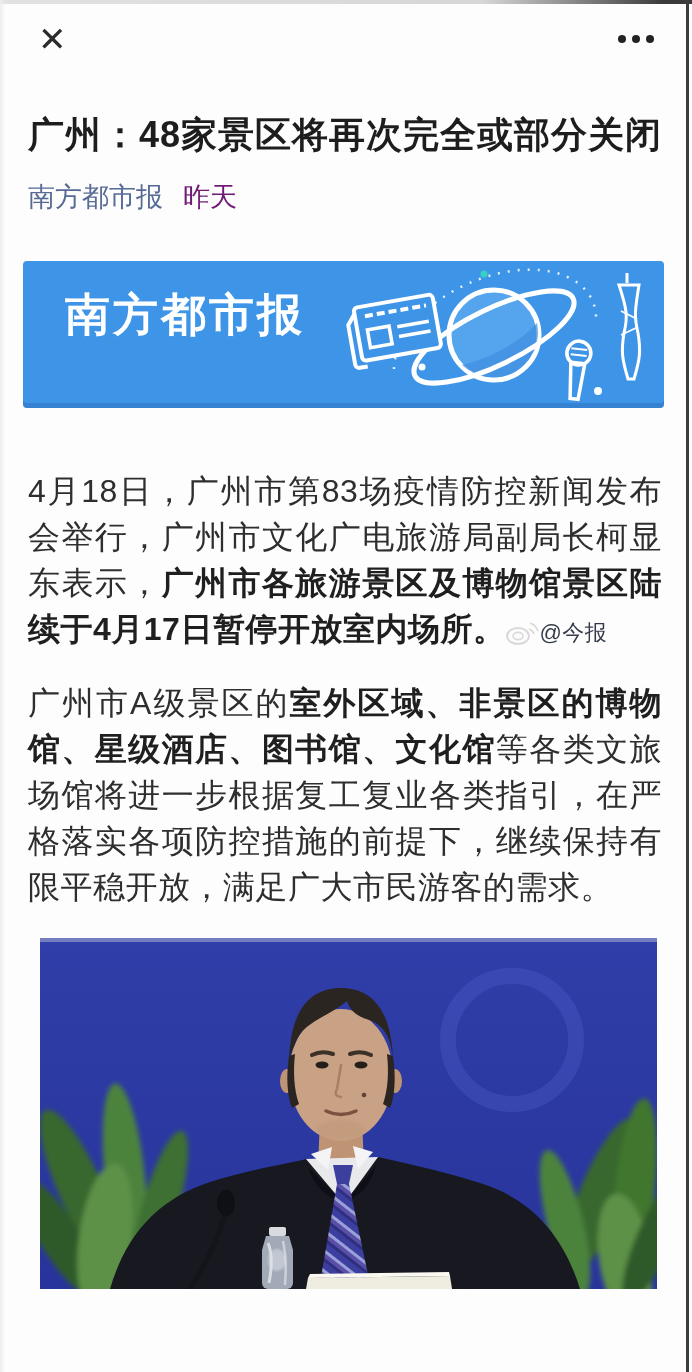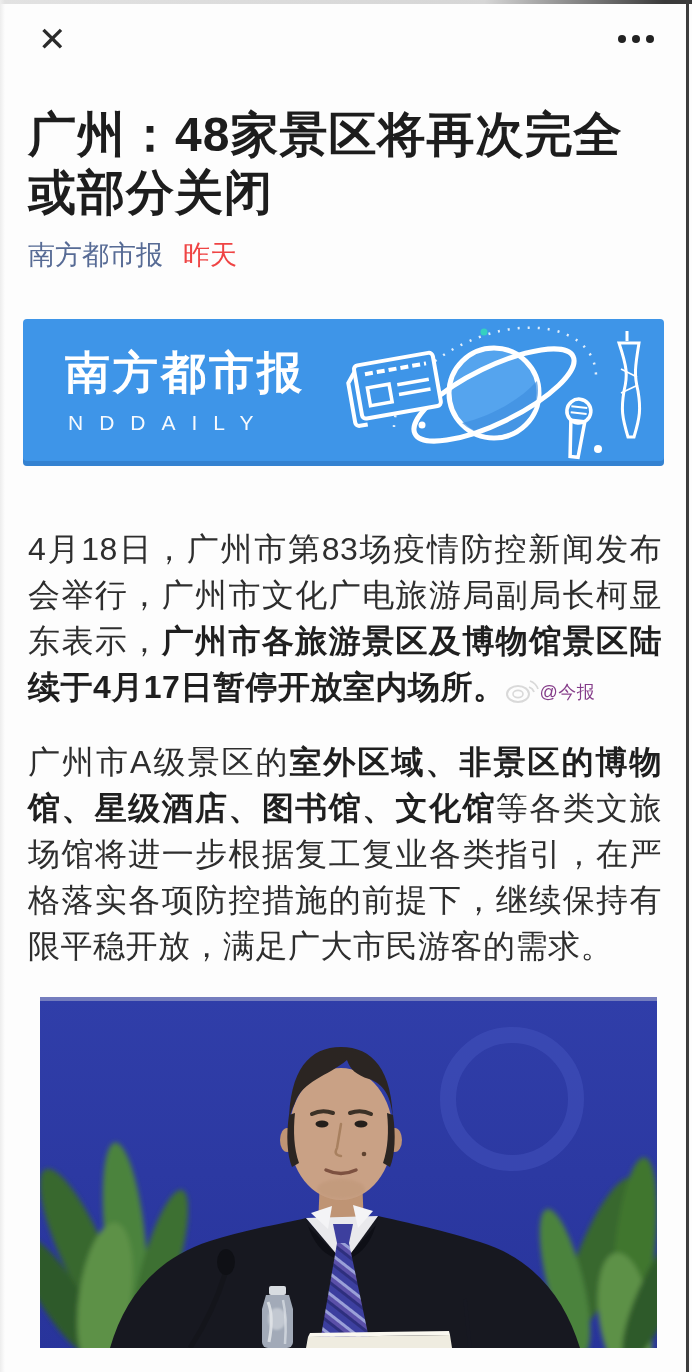--- a/index.html
+++ b/index.html
@@ -15,41 +15,41 @@
   .edge-left{position:absolute;top:0;left:0;width:5px;height:1372px;
     background:linear-gradient(to right,#ededed,rgba(255,255,255,0));z-index:50;}
   .edge-right{position:absolute;top:0;right:3px;width:3px;height:1372px;background:#3d3d3d;z-index:50;}
 
   .topbar{display:flex;justify-content:space-between;align-items:flex-start;
     padding:22px 38px 0 38px;height:34px;}
   .close-btn{font-size:34px;line-height:34px;color:#2b2b2b;font-weight:400;cursor:pointer;}
   .more-btn{display:flex;gap:6px;align-items:center;margin-top:13px;cursor:pointer;}
   .more-btn i{width:8px;height:8px;border-radius:50%;background:#222;display:block;}
 
-  .title{margin:50px 28px 0 28px;font-size:48px;line-height:58px;font-weight:700;
+  .title{margin:50px 28px 0 28px;font-size:36px;line-height:58px;font-weight:700;
     color:#1d1d1d;letter-spacing:1px;}
   .meta{margin:18px 28px 0 28px;font-size:27px;line-height:31px;display:flex;gap:20px;align-items:baseline;}
   .meta .src{color:#576b95;cursor:pointer;}
-  .meta .date{color:#ef4444;}
+  .meta .date{color:#701a75;}
 
   .banner{margin:48px 0 0 23px;width:641px;height:147px;background:#3e95e8;
     border-radius:4px;position:relative;overflow:hidden;
     box-shadow:inset 0 -5px 0 rgba(16,62,128,.22);}
   .banner .brand-cn{position:absolute;left:42px;top:24px;color:#fff;
     font-size:45px;font-weight:700;letter-spacing:3px;}
   .banner .brand-en{position:absolute;left:45px;top:92px;color:#fff;
     font-size:21px;letter-spacing:16px;font-weight:400;opacity:.96;}
   .banner svg{position:absolute;right:0;top:0;}
 
   .para{margin:0 30px 0 28px;font-size:32px;line-height:46px;color:#2e2e2e;
     text-align:justify;letter-spacing:.5px;}
   .p1{margin-top:60px;}
   .p2{margin-top:24px;}
   .para b{font-weight:800;color:#1f1f1f;}
-  .wm{white-space:nowrap;color:#701a75;font-size:18px;filter:blur(.6px);opacity:.85;}
+  .wm{white-space:nowrap;color:#0f172a;font-size:22px;filter:blur(.6px);opacity:.85;}
   .wm svg{vertical-align:-6px;}
 
   .photo{margin:28px 0 0 40px;width:617px;height:351px;position:relative;
     overflow:hidden;background:#2c3aa4;cursor:pointer;}
   .photo svg{display:block;}
 </style>
 </head>
 <body>
 
 <div class="edge-top"></div>
@@ -67,21 +67,20 @@
 
 <h1 class="title">广州：48家景区将再次完全或部分关闭</h1>
 
 <div class="meta">
   <span class="src">南方都市报</span>
   <span class="date">昨天</span>
 </div>
 
 <div class="banner">
   <span class="brand-cn">南方都市报</span>
-  <span class="brand-en">NDDAILY</span>
   <svg width="330" height="147" viewBox="0 0 330 147">
 
     <path d="M60,108 A100,62 -24 1 1 262,58" fill="none" stroke="#ffffff" stroke-width="2.5" stroke-dasharray="2 8" opacity=".85"></path>
 
     <circle cx="160" cy="74" r="45" fill="#55a4ee" stroke="#ffffff" stroke-width="5"></circle>
     <path d="M128,104 A45,45 0 0 0 203,62 C185,82 155,98 128,104 Z" fill="#3e8fe0" opacity=".7"></path>
     <ellipse cx="160" cy="76" rx="88" ry="28" fill="none" stroke="#ffffff" stroke-width="5" transform="rotate(-26 160 76)"></ellipse>
 
     <g transform="rotate(-10 62 70)">
       <rect x="24" y="40" width="80" height="54" rx="4" fill="#3e95e8" stroke="#ffffff" stroke-width="4"></rect>

